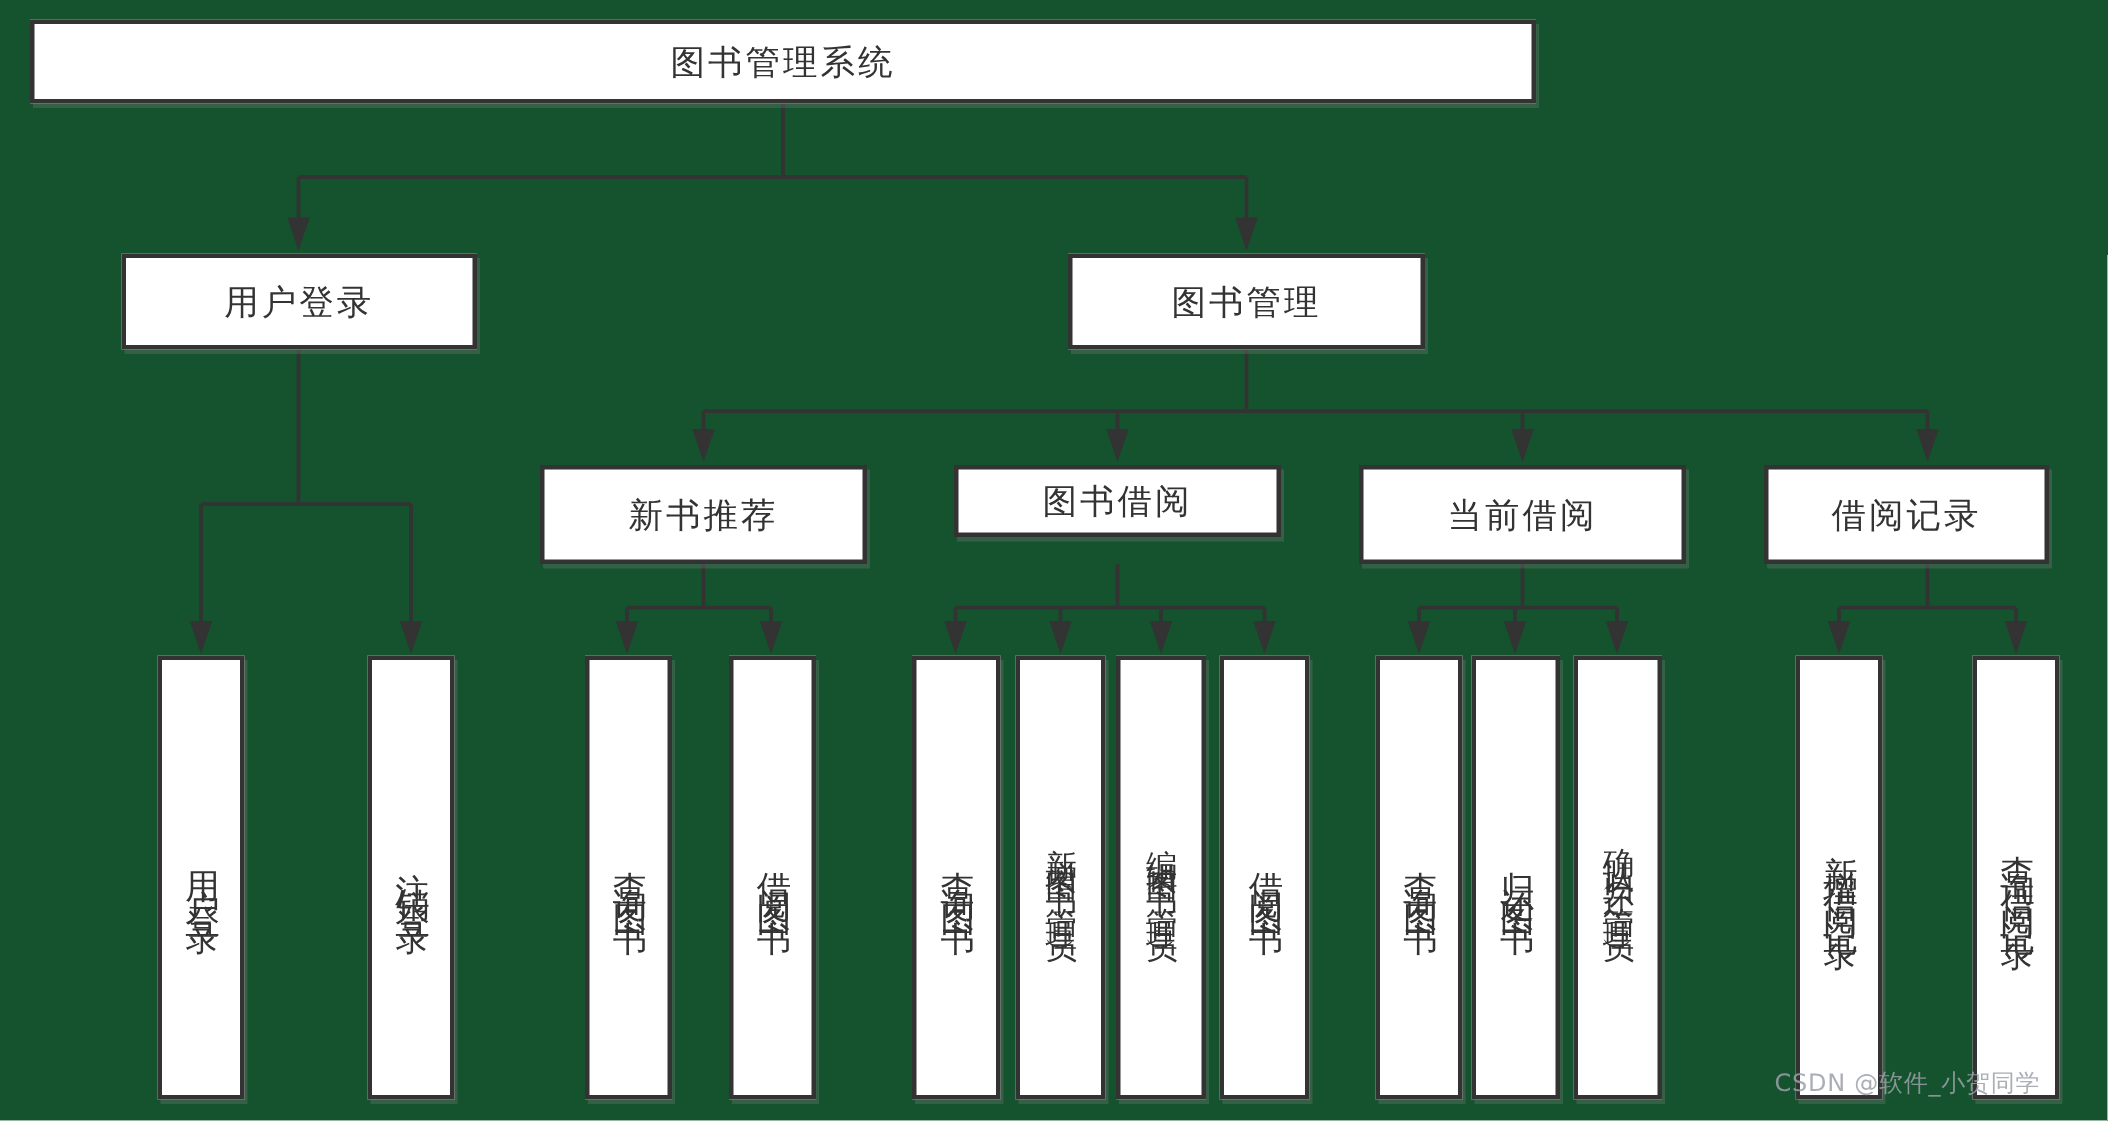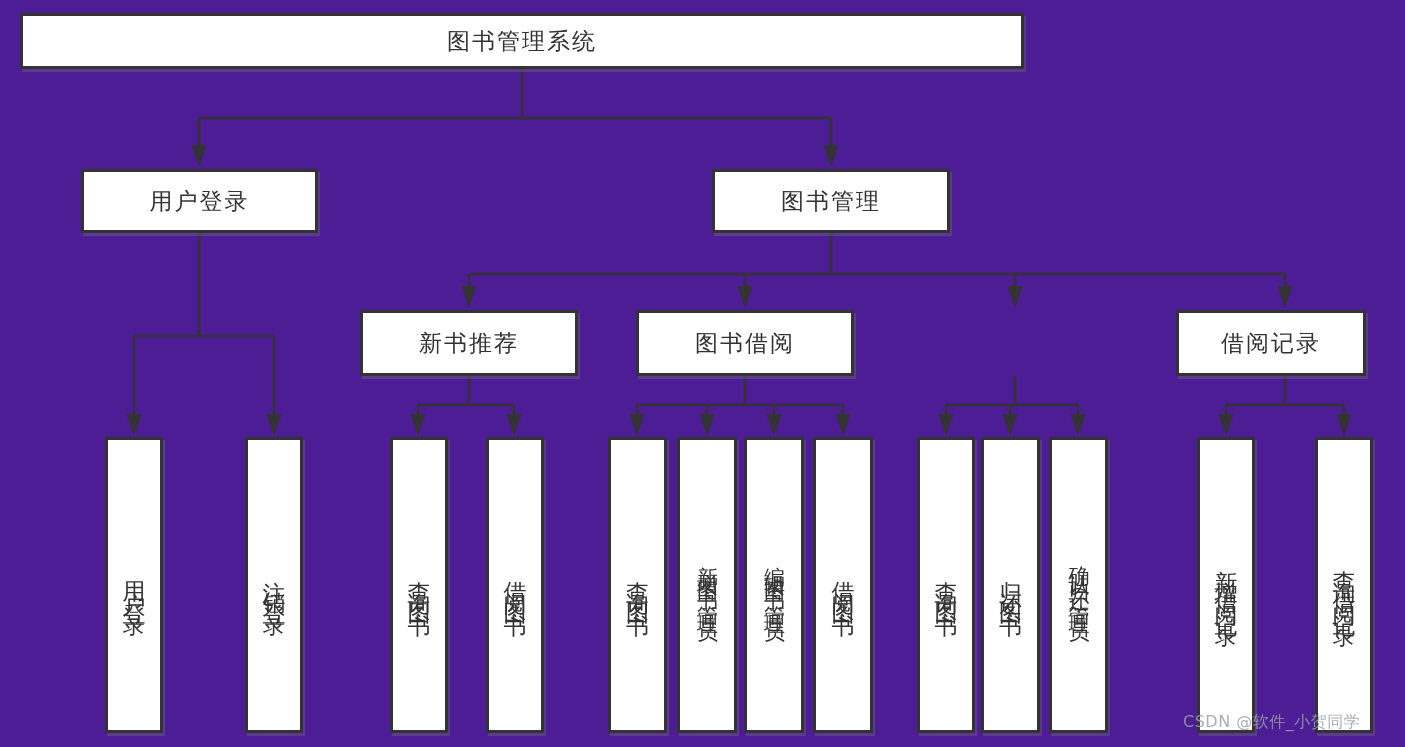--- a/index.html
+++ b/index.html
@@ -1,32 +1,32 @@
 <!DOCTYPE html>
 <html><head>
 <meta charset="utf-8">
 <style>
   html,body{margin:0;padding:0;background:#ffffff;}
   body{width:1405px;height:747px;position:relative;font-family:"DejaVu Sans",sans-serif;color:#333;}
-  .canvas{position:absolute;left:0;top:0;width:1405px;height:747px;overflow:hidden;background:#4c1d95;}
+  .canvas{position:absolute;left:0;top:0;width:1405px;height:747px;overflow:hidden;background:#14532d;}
   svg.wires{position:absolute;left:0;top:0;width:1405px;height:747px;}
   .wire{stroke:#333;stroke-width:2.5;fill:none;}
   .arrow{fill:#333;stroke:none;}
 
   .box{
     position:absolute;background:#fff;border:3px solid #333;box-sizing:border-box;
     display:flex;align-items:center;justify-content:center;
     font-size:23px;letter-spacing:2px;color:#333;
     box-shadow:2px 3px 0 rgba(130,130,130,.30);
   }
   #box-root          {left:20px;  top:13px;  width:1004px;height:56px;}
   #box-user-login    {left:81px;  top:169px; width:237px; height:64px;}
   #box-book-mgmt     {left:712px; top:169px; width:238px; height:64px;}
   #box-new-book-rec  {left:360px; top:310px; width:218px; height:66px;}
-  #box-book-borrow   {left:636px; top:310px; width:218px; height:66px;}
+  #box-book-borrow   {left:636px; top:310px; width:218px; height:48px;}
   #box-current-borrow{left:906px; top:310px; width:218px; height:66px;}
   #box-borrow-records{left:1176px;top:310px; width:190px; height:66px;}
 
   .leaf{
     position:absolute;top:437px;height:296px;background:#fff;border:3px solid #333;
     box-sizing:border-box;display:flex;align-items:center;justify-content:center;
     box-shadow:2px 3px 0 rgba(130,130,130,.30);
   }
   .leaf .vtext{
     writing-mode:vertical-rl;text-orientation:mixed;
@@ -111,20 +111,23 @@
   <div class="box" id="box-new-book-rec">
     <span>新书推荐</span>
   </div>
 
   <div class="box" id="box-book-mgmt">
     <span>图书管理</span>
   </div>
   <div class="box" id="box-book-borrow">
     <span>图书借阅</span>
   </div>
+  <div class="box" id="box-current-borrow">
+    <span>当前借阅</span>
+  </div>
   <div class="box" id="box-borrow-records">
     <span>借阅记录</span>
   </div>
 
   <div class="leaf" id="leaf-user-login">
     <span class="vtext">用户登录</span>
   </div>
   <div class="leaf" id="leaf-logout">
     <span class="vtext">注销登录</span>
   </div>

